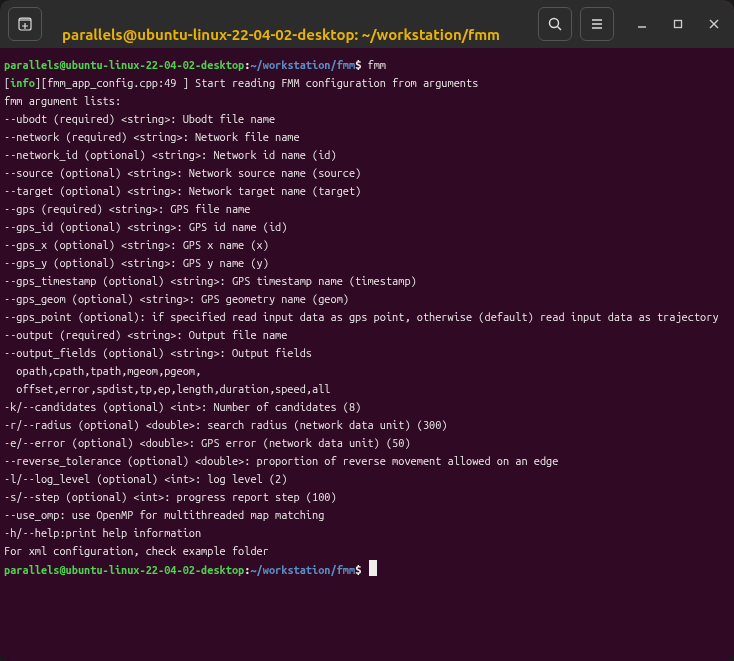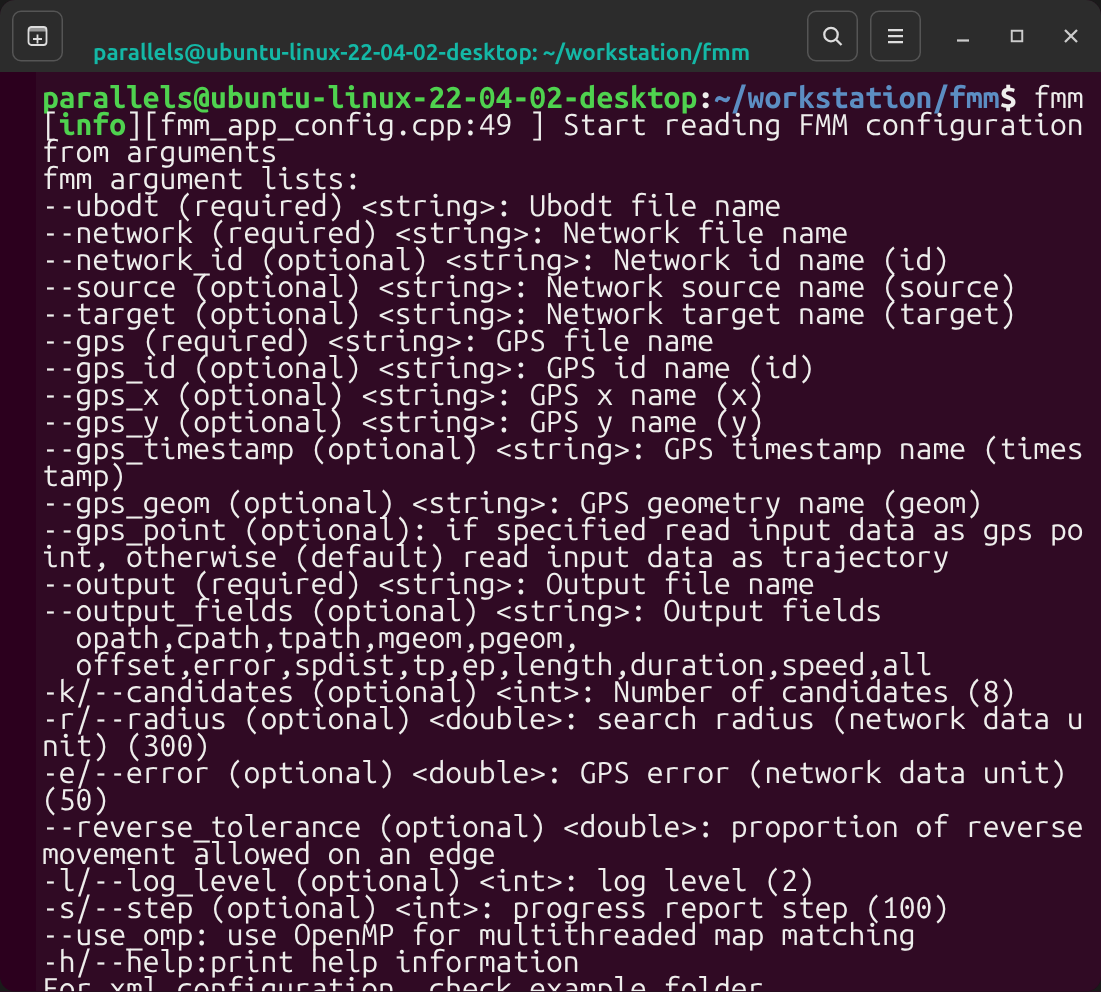--- a/index.html
+++ b/index.html
@@ -36,21 +36,21 @@
       align-items: center;
       justify-content: center;
       cursor: pointer;
     }
     .titlebar-btn.bordered {
       border: 1px solid #555;
     }
     .titlebar-btn svg { display: block; }
     .title-text {
       flex: 1;
-      color: #14b8a6;
+      color: #eab308;
       font-family: "Ubuntu", sans-serif;
       font-size: 15px;
       font-weight: 600;
       padding-left: 12px;
       white-space: nowrap;
       overflow: hidden;
       margin-top: 20px;
     }
     .window-controls {
       display: flex;
@@ -64,27 +64,26 @@
       display: flex;
       align-items: center;
       justify-content: center;
       cursor: pointer;
       color: #ccc;
     }
     .terminal {
       flex: 1;
       background: #300a24;
       padding: 8px 4px;
-      font-size: 20px;
+      font-size: 11px;
       line-height: 18px;
       color: #eeeeec;
       overflow: hidden;
       white-space: pre-wrap;
       word-break: break-all;
-      margin-left: 24px;
     }
     .prompt-user { color: #4fd24f; font-weight: bold; }
     .prompt-path { color: #5c8ec3; font-weight: bold; }
     .prompt-white { color: #eeeeec; font-weight: bold; }
     .info-tag { color: #4fd24f; font-weight: bold; }
     .cmd { color: #eeeeec; }
     .out { color: #eeeeec; }
     .cursor {
       display: inline-block;
       width: 8px;

